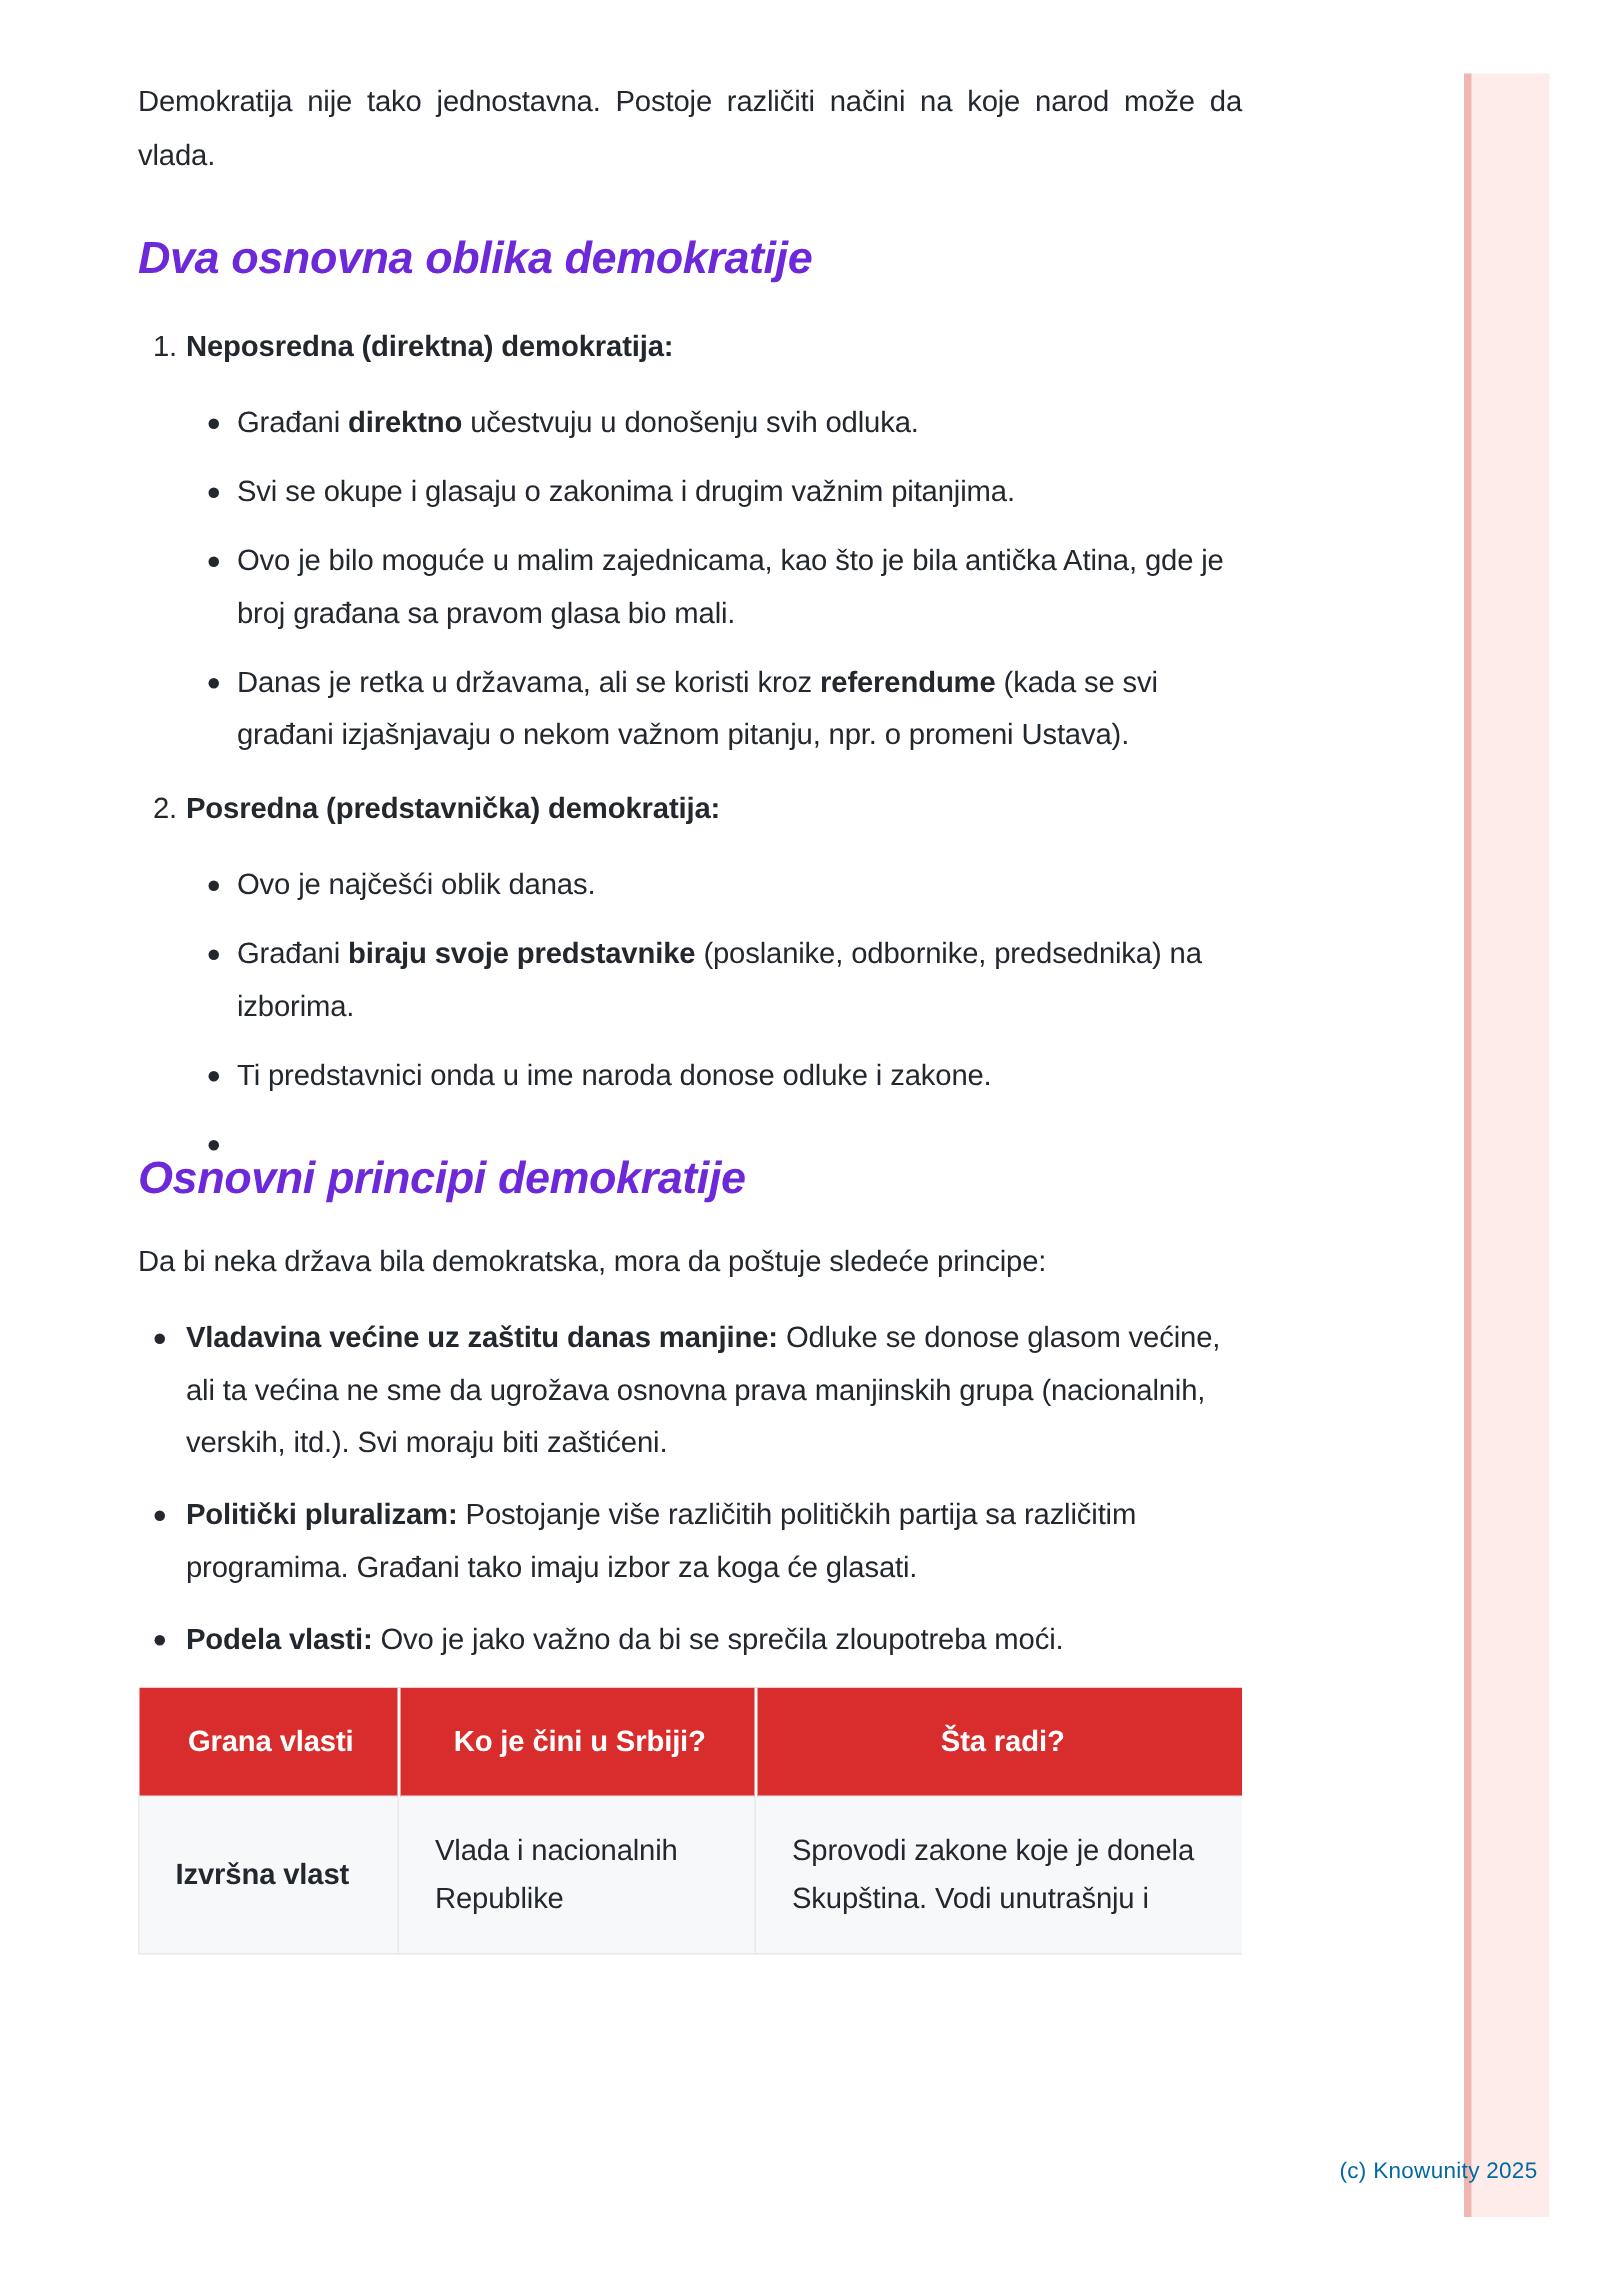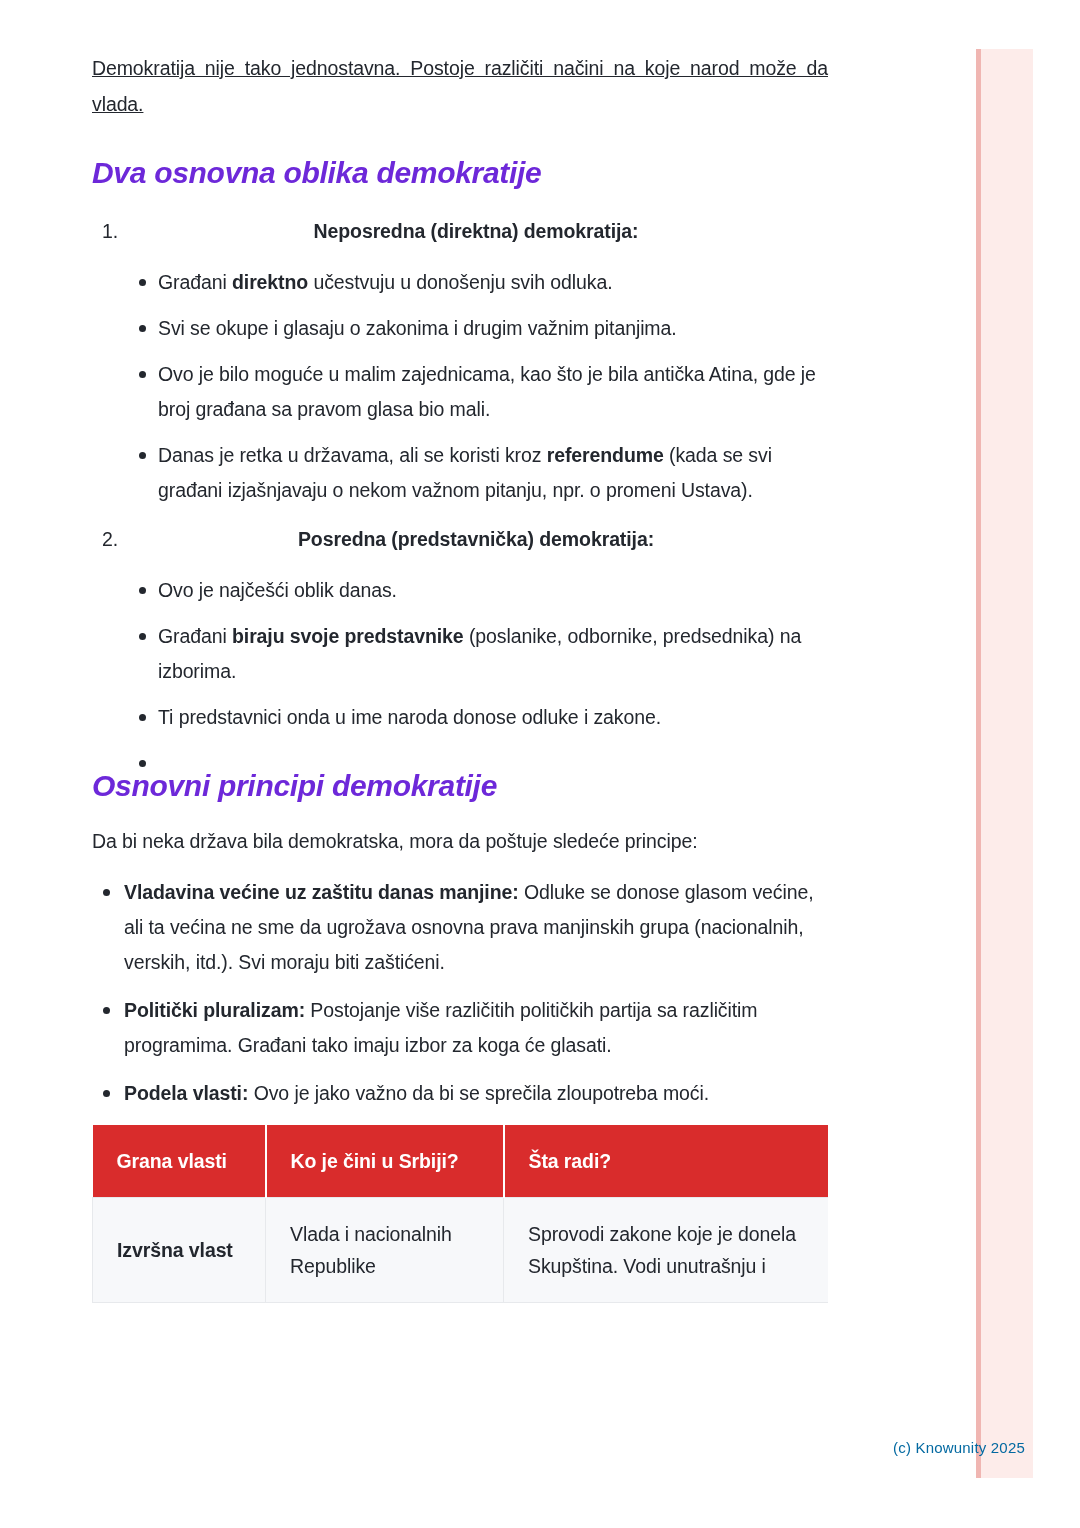--- a/index.html
+++ b/index.html
@@ -8,31 +8,31 @@
     background: #ffffff;
     overflow: hidden;
     font-family: "Liberation Sans", "DejaVu Sans", sans-serif;
     color: #23272e;
   }
   .page { position: relative; width: 1080px; height: 1528px; background:#fff; }
   .content {
     position: absolute; left: 92px; top: 0; width: 736px;
     font-size: 19.5px; line-height: 35px; letter-spacing: -0.1px;
   }
-  .intro { margin: 50px 0 0; line-height: 36px; text-align: justify; text-decoration: underline; }
+  .intro { margin: 50px 0 0; line-height: 36px; text-align: justify; }
   h2 {
     margin: 32px 0 0; padding: 0;
     font-size: 30px; line-height: 38px; font-weight: 700;
     color: #6d28d9; letter-spacing: -0.3px; font-style: italic;
   }
   ol.forms { list-style: none; margin: 22px 0 0; padding: 0 0 0 10px; }
   ol.forms > li { margin: 0 0 14px; }
   .li-head { display: flex; align-items: flex-start; }
   .li-head .num { width: 22px; flex: none; }
-  .li-head b { flex: 1; font-weight: 700; text-align: center; }
+  .li-head b { flex: 1; font-weight: 700; }
   ul.subs { list-style: none; margin: 16px 0 0; padding: 0; }
   ul.subs > li { position: relative; padding-left: 56px; margin: 0 0 11px; }
   ul.subs > li:last-child { margin-bottom: 0; }
   .dot {
     position: absolute; width: 7px; height: 7px; border-radius: 50%;
     background: #23272e; top: 14px;
   }
   ul.subs > li > .dot { left: 37px; }
   p.lead { margin: 18px 0 0; line-height: 36px; }
   ul.principles { list-style: none; margin: 16px 0 0; padding: 0; }
@@ -41,21 +41,21 @@
   ul.principles > li:last-child { margin-bottom: 0; }
   b { font-weight: 700; }
 
   .table-wrap { margin-top: 14px; height: 278px; overflow: hidden; }
   table.gov {
     width: 736px; border-collapse: collapse; table-layout: fixed;
     font-size: 19.5px;
   }
   table.gov th {
     background: #d92c2c; color: #ffffff; font-weight: 700;
-    text-align: left; padding: 22px 20px 22px 24px; line-height: 28px;
+    text-align: center; padding: 22px 20px 22px 24px; line-height: 28px;
     border-left: 2px solid #ffffff;
   }
   table.gov th:first-child { border-left: none; }
   table.gov td {
     padding: 20px 20px 20px 24px; line-height: 32px; vertical-align: middle;
     border: 1px solid #e7e9ec; background: #ffffff;
   }
   table.gov tr.alt td { background: #f7f8fa; }
   table.gov td.rowhead { font-weight: 700; }
 

